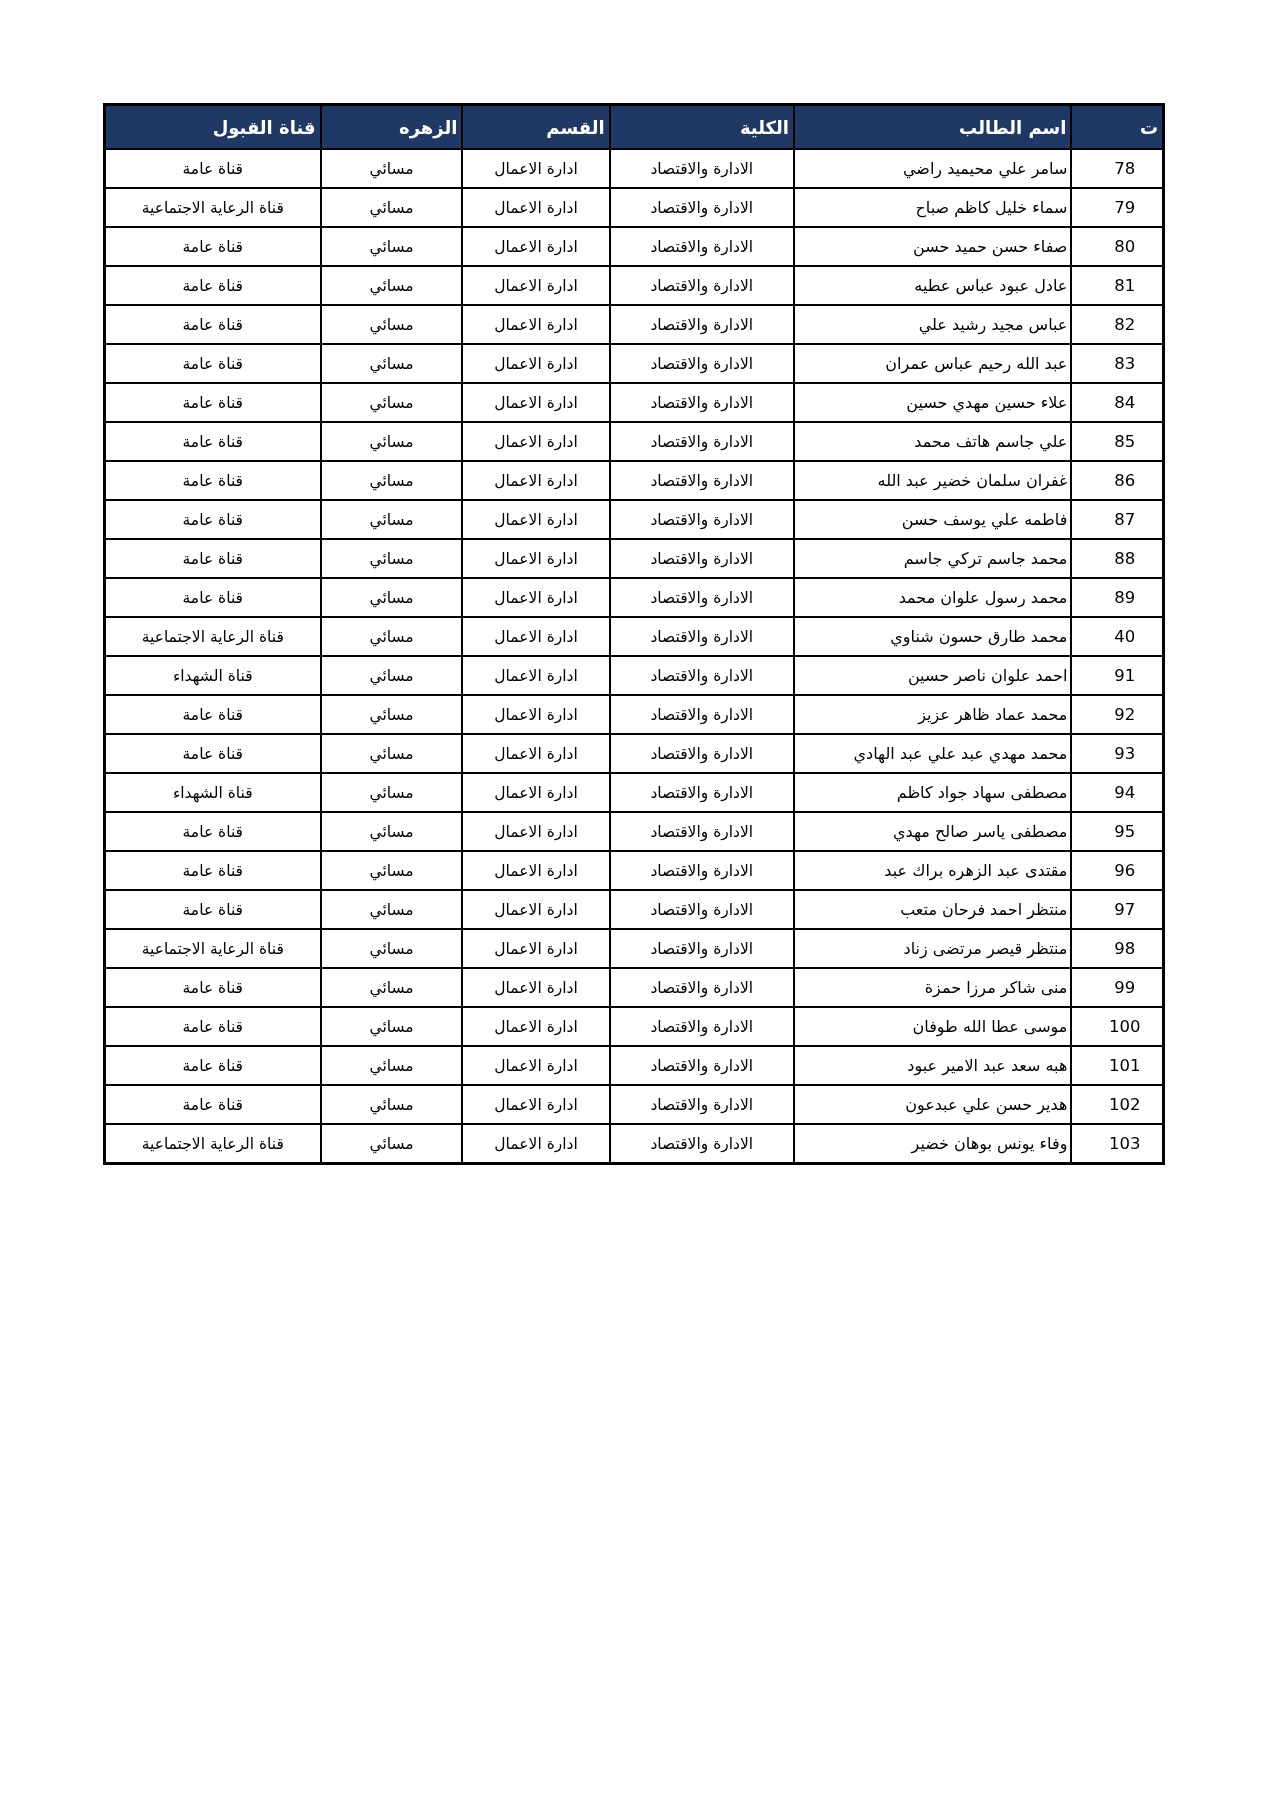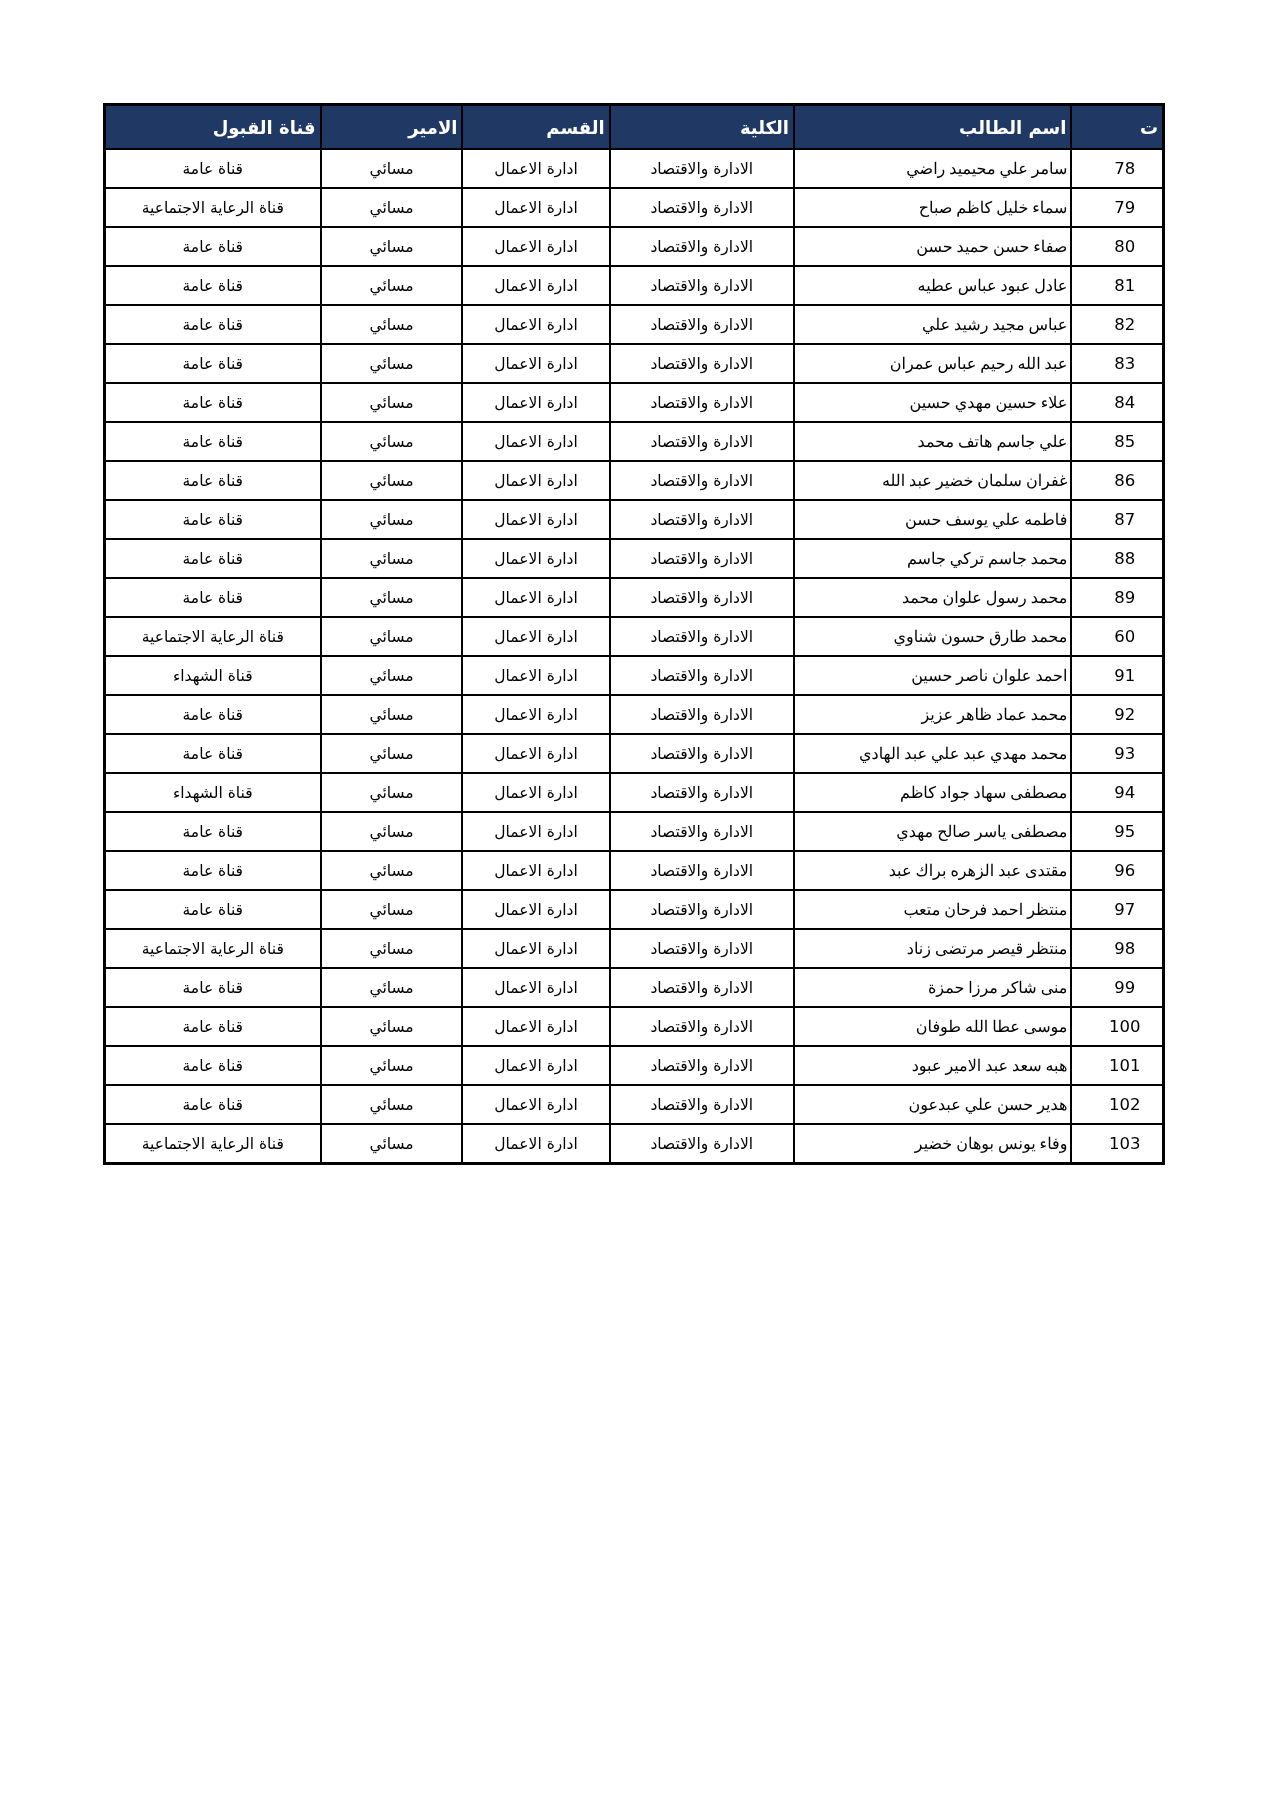--- a/index.html
+++ b/index.html
@@ -53,21 +53,20 @@
     padding:0 4px;
     text-align:center;
     vertical-align:middle;
     white-space:nowrap;
     overflow:hidden;
   }
   table.students td.name{
     text-align:right;
     padding-right:3px;
     font-size:16px;
-    font-family:Liberation Serif, serif;
   }
   table.students td.no{
     font-size:16.5px;
     padding-left:19px;
   }
 </style>
 </head>
 <body>
 
 <div class="page">
@@ -79,21 +78,21 @@
       <col class="c-dept">
         <col class="c-study">
         <col class="c-channel">
     </colgroup>
     <thead>
       <tr id="header-row">
           <th class="no">ت</th>
           <th class="name">اسم الطالب</th>
           <th class="college">الكلية</th>
           <th class="dept">القسم</th>
-          <th class="study">الامير</th>
+          <th class="study">الزهره</th>
           <th class="channel">قناة القبول</th>
         </tr>
     </thead>
     <tbody id="table-body">
         <tr>
           <td class="no">78</td>
           <td class="name">سامر علي محيميد راضي</td>
           <td class="college">الادارة والاقتصاد</td>
           <td class="dept">ادارة الاعمال</td>
           <td class="study">مسائي</td>
@@ -181,21 +180,21 @@
         </tr>
         <tr>
           <td class="no">89</td>
           <td class="name">محمد رسول علوان محمد</td>
           <td class="college">الادارة والاقتصاد</td>
           <td class="dept">ادارة الاعمال</td>
           <td class="study">مسائي</td>
           <td class="channel">قناة عامة</td>
         </tr>
         <tr>
-          <td class="no">60</td>
+          <td class="no">40</td>
           <td class="name">محمد طارق حسون شناوي</td>
           <td class="college">الادارة والاقتصاد</td>
           <td class="dept">ادارة الاعمال</td>
           <td class="study">مسائي</td>
           <td class="channel">قناة الرعاية الاجتماعية</td>
         </tr>
         <tr>
           <td class="no">91</td>
           <td class="name">احمد علوان ناصر حسين</td>
           <td class="college">الادارة والاقتصاد</td>

